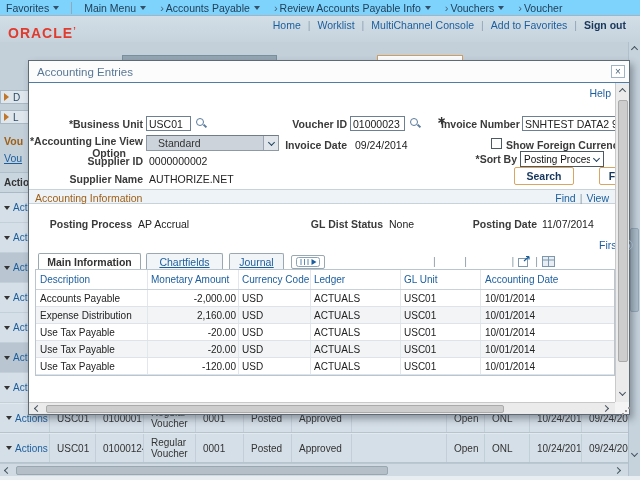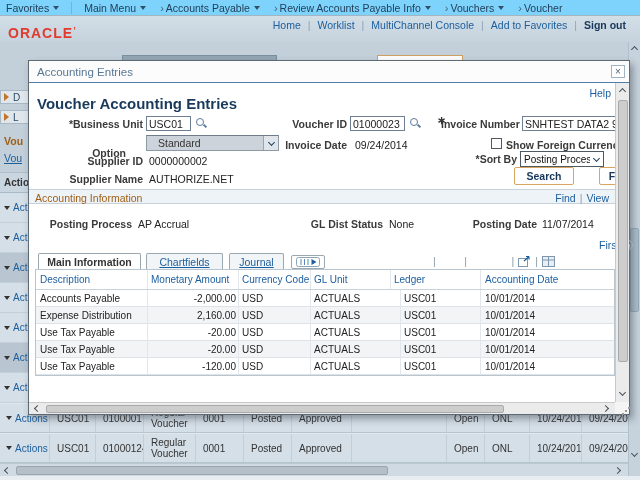--- a/index.html
+++ b/index.html
@@ -279,32 +279,32 @@
       </span>
   </div>
   <div class="abs pg-bottom-strip"></div>
 
   <div class="abs modal">
     <div class="abs m-titlebar">
       <span class="m-title">Accounting Entries</span>
       <span class="m-close">×</span>
     </div>
     <span class="abs help-link">Help</span>
-    <div class="abs m-heading">Voucher Accounting Entries</div>
 
     <span class="lbl" style="left:0; top:57px; width:114px;">*Business Unit</span>
     <input class="inp" style="left: 117px; top: 55px; width: 45px;" value="USC01">
     <span class="mag" style="left:166px; top:56px;"></span>
     <span class="lbl" style="left:230px; top:57px; width:88px;">Voucher ID</span>
     <input class="inp" style="left: 321px; top: 55px; width: 55px;" value="01000023">
     <span class="mag" style="left:380px; top:56px;"></span>
     <span class="star-ico" style="left:408px; top:53px;">∗</span>
     <span class="lbl" style="left:412px; top:57px; width:78px;">Invoice Number</span>
     <input class="inp" style="left: 493px; top: 55px; width: 101px;" value="SNHTEST DATA2 9-24-2014d">
 
+    <span class="lbl" style="left:0; top:74px; width:114px;">*Accounting Line View</span>
     <span class="lbl" style="left:0; top:86px; width:97px;">Option</span>
     <div class="sel-grey" style="left:117px; top:74px; width:133px;">
       <span class="sel-txt">Standard</span>
       <span class="sel-btn">
           <span class="sel-chev"></span>
         </span>
     </div>
     <span class="lbl" style="left:230px; top:78px; width:88px;">Invoice Date</span>
     <span class="val" style="left:326px; top:78px;">09/24/2014</span>
     <span class="checkbox" style="left:462px; top:77px;"></span>
@@ -378,22 +378,22 @@
           <line x1="12" y1="2" x2="12" y2="8" stroke="#5b87b0"></line>
           <path d="M15.5 2 L20.5 5 L15.5 8 Z" fill="#1b5e9e"></path>
         </svg>
     </div>
 
     <div class="abs grid">
       <div class="trow head">
         <div class="tcell head c0">Description</div>
         <div class="tcell head c1">Monetary Amount</div>
         <div class="tcell head c2">Currency Code</div>
+        <div class="tcell head c3">Ledger</div>
         <div class="tcell head c4">GL Unit</div>
-        <div class="tcell head c3">Ledger</div>
         <div class="tcell head c5">Accounting Date</div>
       </div>
       <div class="trow body">
         <div class="tcell c0">Accounts Payable</div>
         <div class="tcell c1 num">-2,000.00</div>
         <div class="tcell c2">USD</div>
         <div class="tcell c3">ACTUALS</div>
         <div class="tcell c4">USC01</div>
         <div class="tcell c5">10/01/2014</div>
       </div>

